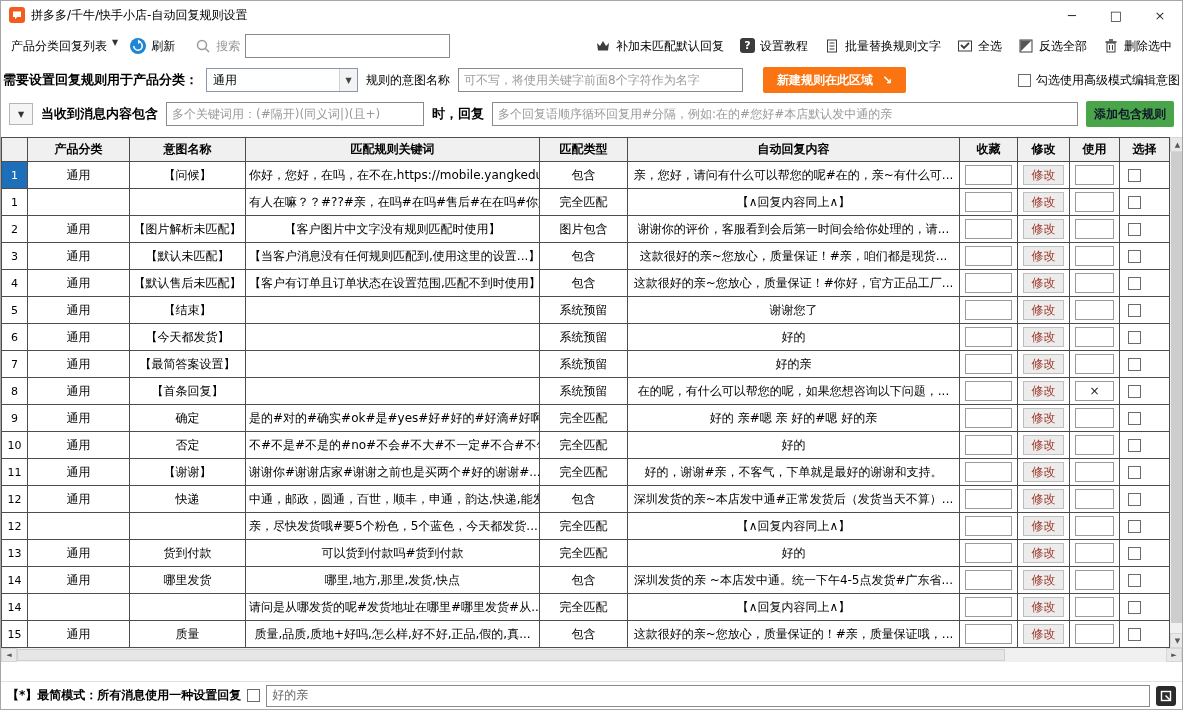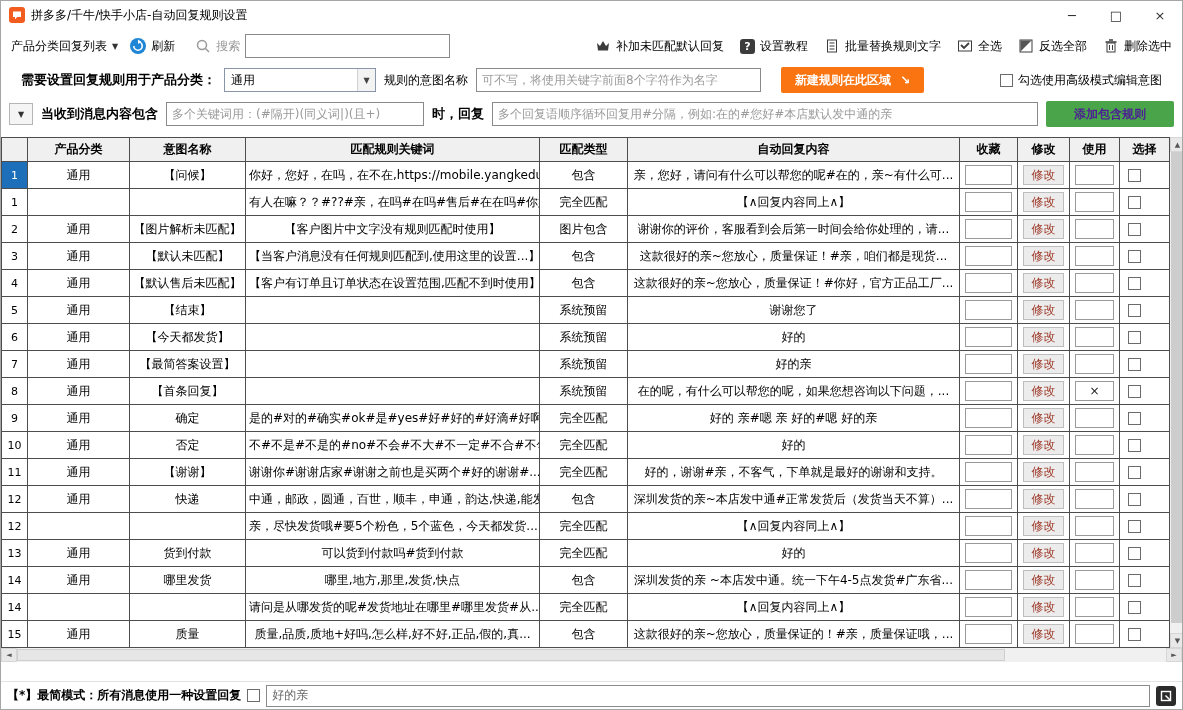--- a/index.html
+++ b/index.html
@@ -9,48 +9,48 @@
 
   
   .titlebar{flex:0 0 28px;display:flex;align-items:center;padding-left:8px}
   .app-icon{width:16px;height:16px;flex:0 0 16px}
   .title-text{margin-left:6px;font-size:12px}
   .win-controls{margin-left:auto;display:flex;height:100%}
   .win-btn{width:44px;display:flex;align-items:center;justify-content:center;font-size:13px;color:#333;cursor:default}
 
   
   .toolbar{flex:0 0 34px;display:flex;align-items:center;padding:0 10px;gap:12px}
-  .tb-btn{display:flex;align-items:center;gap:5px;cursor:default;white-space:nowrap}
+  .tb-btn{display:flex;gap:5px;cursor:default;white-space:nowrap}
   .caret{font-size:8px;color:#333}
   .search-group{display:flex;align-items:center;gap:5px;margin-left:8px}
   .search-label{color:#999}
   .search-input{width:205px;height:24px;border:1px solid #8a8a8a;padding:0 4px;font:inherit}
   .tb-right{margin-left:auto;display:flex;align-items:center;gap:16px}
   .icon16{width:16px;height:16px;display:inline-flex;flex:0 0 16px}
   .q-icon{width:15px;height:15px;background:#3c3c3c;color:#fff;border-radius:3px;display:inline-flex;align-items:center;justify-content:center;font-size:11px;font-weight:bold;flex:0 0 15px}
 
   
-  .row2{flex:0 0 34px;display:flex;align-items:center;padding:0 20px;gap:8px;white-space:nowrap}
+  .row2{flex:0 0 34px;display:flex;align-items:center;padding:0 2px;gap:8px;white-space:nowrap}
   .bold-label{font-weight:bold;font-size:13px}
   .combobox{width:152px;height:24px;border:1px solid #8996a8;background:#fff;display:flex;align-items:center;padding-left:6px}
   .cb-arrow{margin-left:auto;width:18px;height:100%;display:flex;align-items:center;justify-content:center;font-size:8px;color:#444;border-left:1px solid #d0d0d0;background:#f3f3f3}
   .text-input{height:24px;border:1px solid #8a8a8a;padding:0 5px;font:inherit}
   .text-input::placeholder{color:#9a9a9a}
   .intent-input{width:285px}
   .orange-btn{height:26px;background:#fb7412;color:#fff;font-weight:bold;display:flex;align-items:center;justify-content:center;gap:9px;padding:0 14px;border-radius:2px;margin-left:12px;cursor:default}
   .orange-arrow{font-size:12px}
   .adv-check{margin-left:auto;display:flex;align-items:center;gap:5px;font-size:12px;cursor:default}
   .checkbox{width:13px;height:13px;border:1px solid #6b6b6b;background:#fff;flex:0 0 13px}
 
   
   .row3{flex:0 0 34px;display:flex;align-items:center;padding:0 8px;gap:8px;white-space:nowrap}
   .expander{width:24px;height:22px;border:1px solid #b5b5b5;background:#f5f5f5;display:flex;align-items:center;justify-content:center;font-size:8px;color:#333}
   .kw-input{width:258px}
   .reply-input{flex:1}
-  .green-btn{height:26px;background:#4aa54a;color:#4c1d95;font-weight:bold;display:flex;align-items:center;justify-content:center;padding:0 28px;border-radius:2px;cursor:default}
+  .green-btn{height:26px;background:#4aa54a;color:#0f172a;font-weight:bold;display:flex;align-items:center;justify-content:center;padding:0 8px;border-radius:2px;cursor:default}
 
   .table-gap{flex:0 0 6px}
 
   
   .table-area{flex:0 0 auto;display:flex;overflow:hidden}
   table{border-collapse:collapse;table-layout:fixed;width:1168px}
   th,td{border:1px solid #4d4d4d;overflow:hidden;white-space:nowrap;text-align:center;padding:0 3px;font-size:12px}
   thead th{height:24px;background:#f0f0f0;font-weight:bold}
   tbody td{height:27px}
   td.c-num{font-size:11px}

